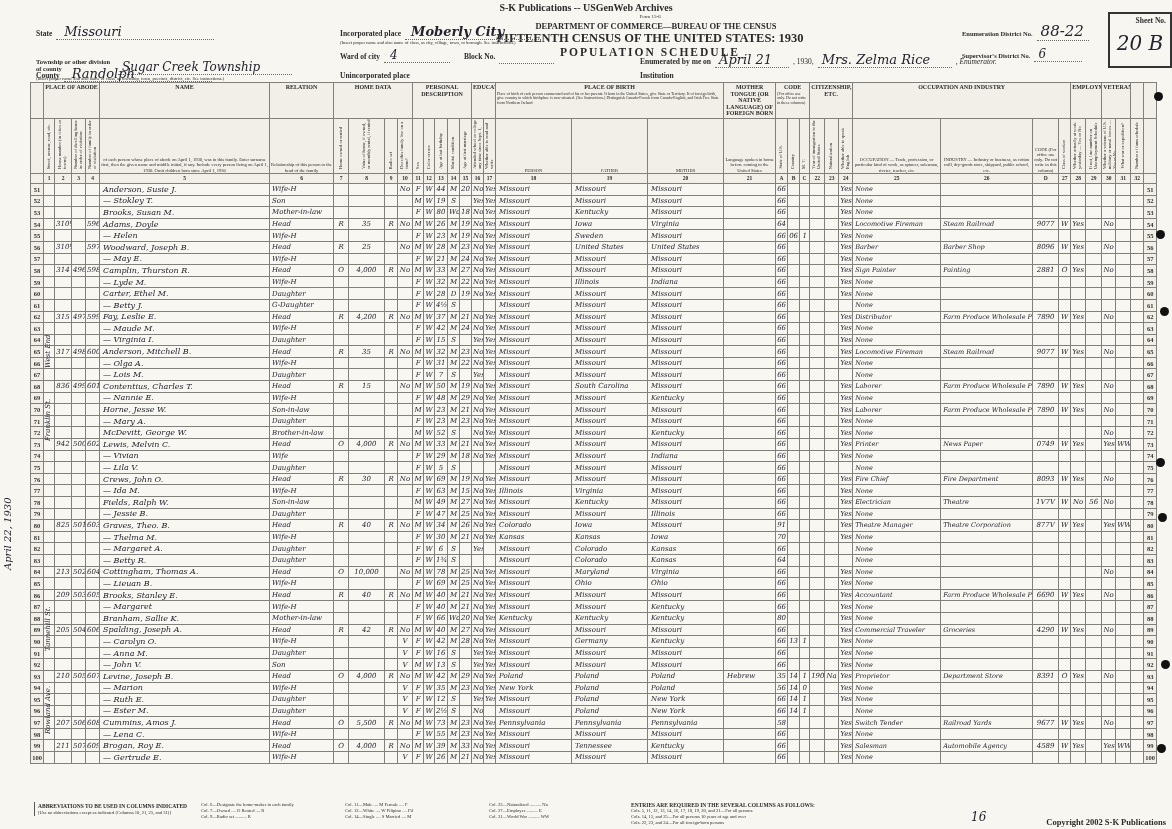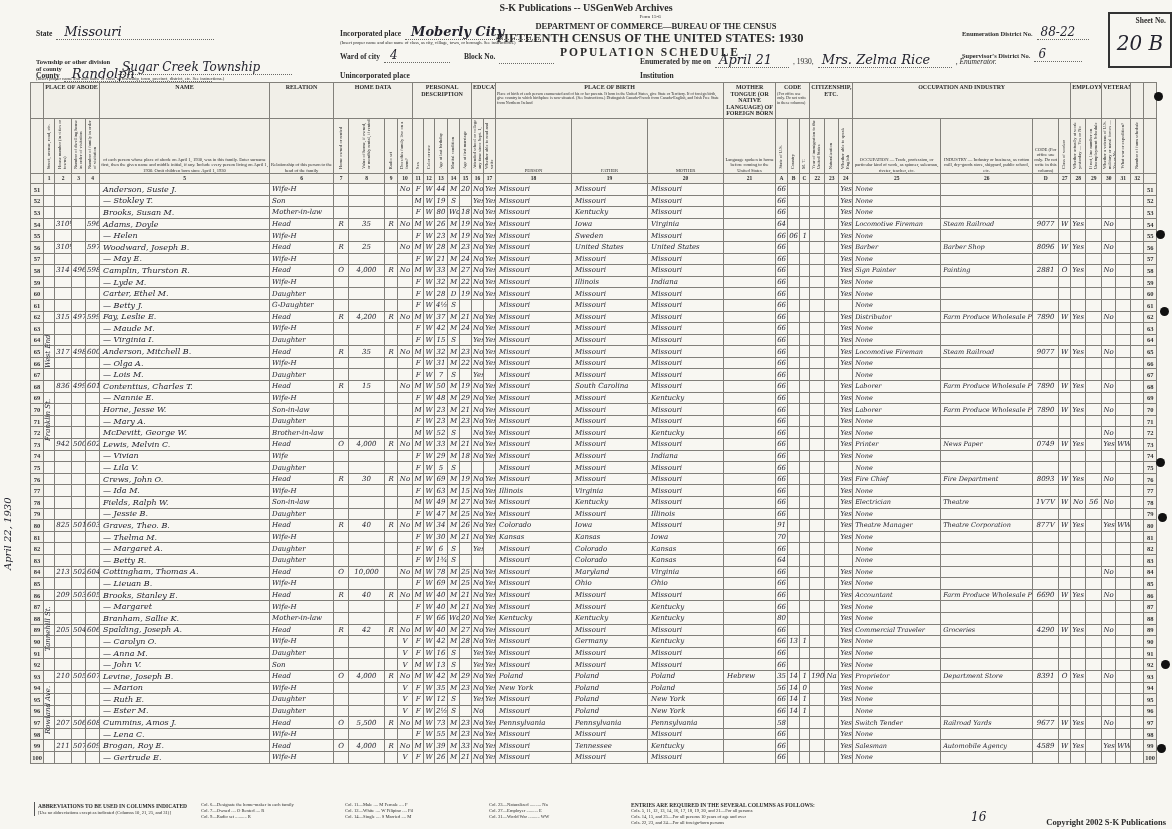--- a/index.html
+++ b/index.html
@@ -88,21 +88,21 @@
     <div class="tiny">(Enter name of any unincorporated place having approximately 100 inhabitants or more.  See instructions.)</div>
   </div>
   <div class="abs" style="left:640px;top:64px;width:200px;">
     <span class="lbl b">Institution</span>
     <span class="dot" style="min-width:110px;">&nbsp;</span>
     <div class="tiny">(Insert name of institution, if any, and indicate the lines on which the entries are made.  See instructions.)</div>
   </div>
 
   <div class="abs" style="left:962px;top:22px;width:160px;">
     <span class="small b">Enumeration District No.</span>
-    <span class="hwv dot" style="font-size:12px;min-width:48px;padding-left:4px;">88-22</span>
+    <span class="hwv dot" style="font-size:15px;min-width:48px;padding-left:4px;">88-22</span>
   </div>
   <div class="abs" style="left:962px;top:44px;width:160px;">
     <span class="small b">Supervisor's District No.</span>
     <span class="hwv dot" style="font-size:12px;min-width:44px;padding-left:4px;">6</span>
   </div>
   <div class="abs sheetbox" style="left:1108px;top:12px;width:52px;height:48px;">
     <div class="b" style="font-size:7.5px;text-align:right;">Sheet No.</div>
     <div class="hwv" style="font-size:20px;margin-top:6px;">20 B</div>
   </div>
 

